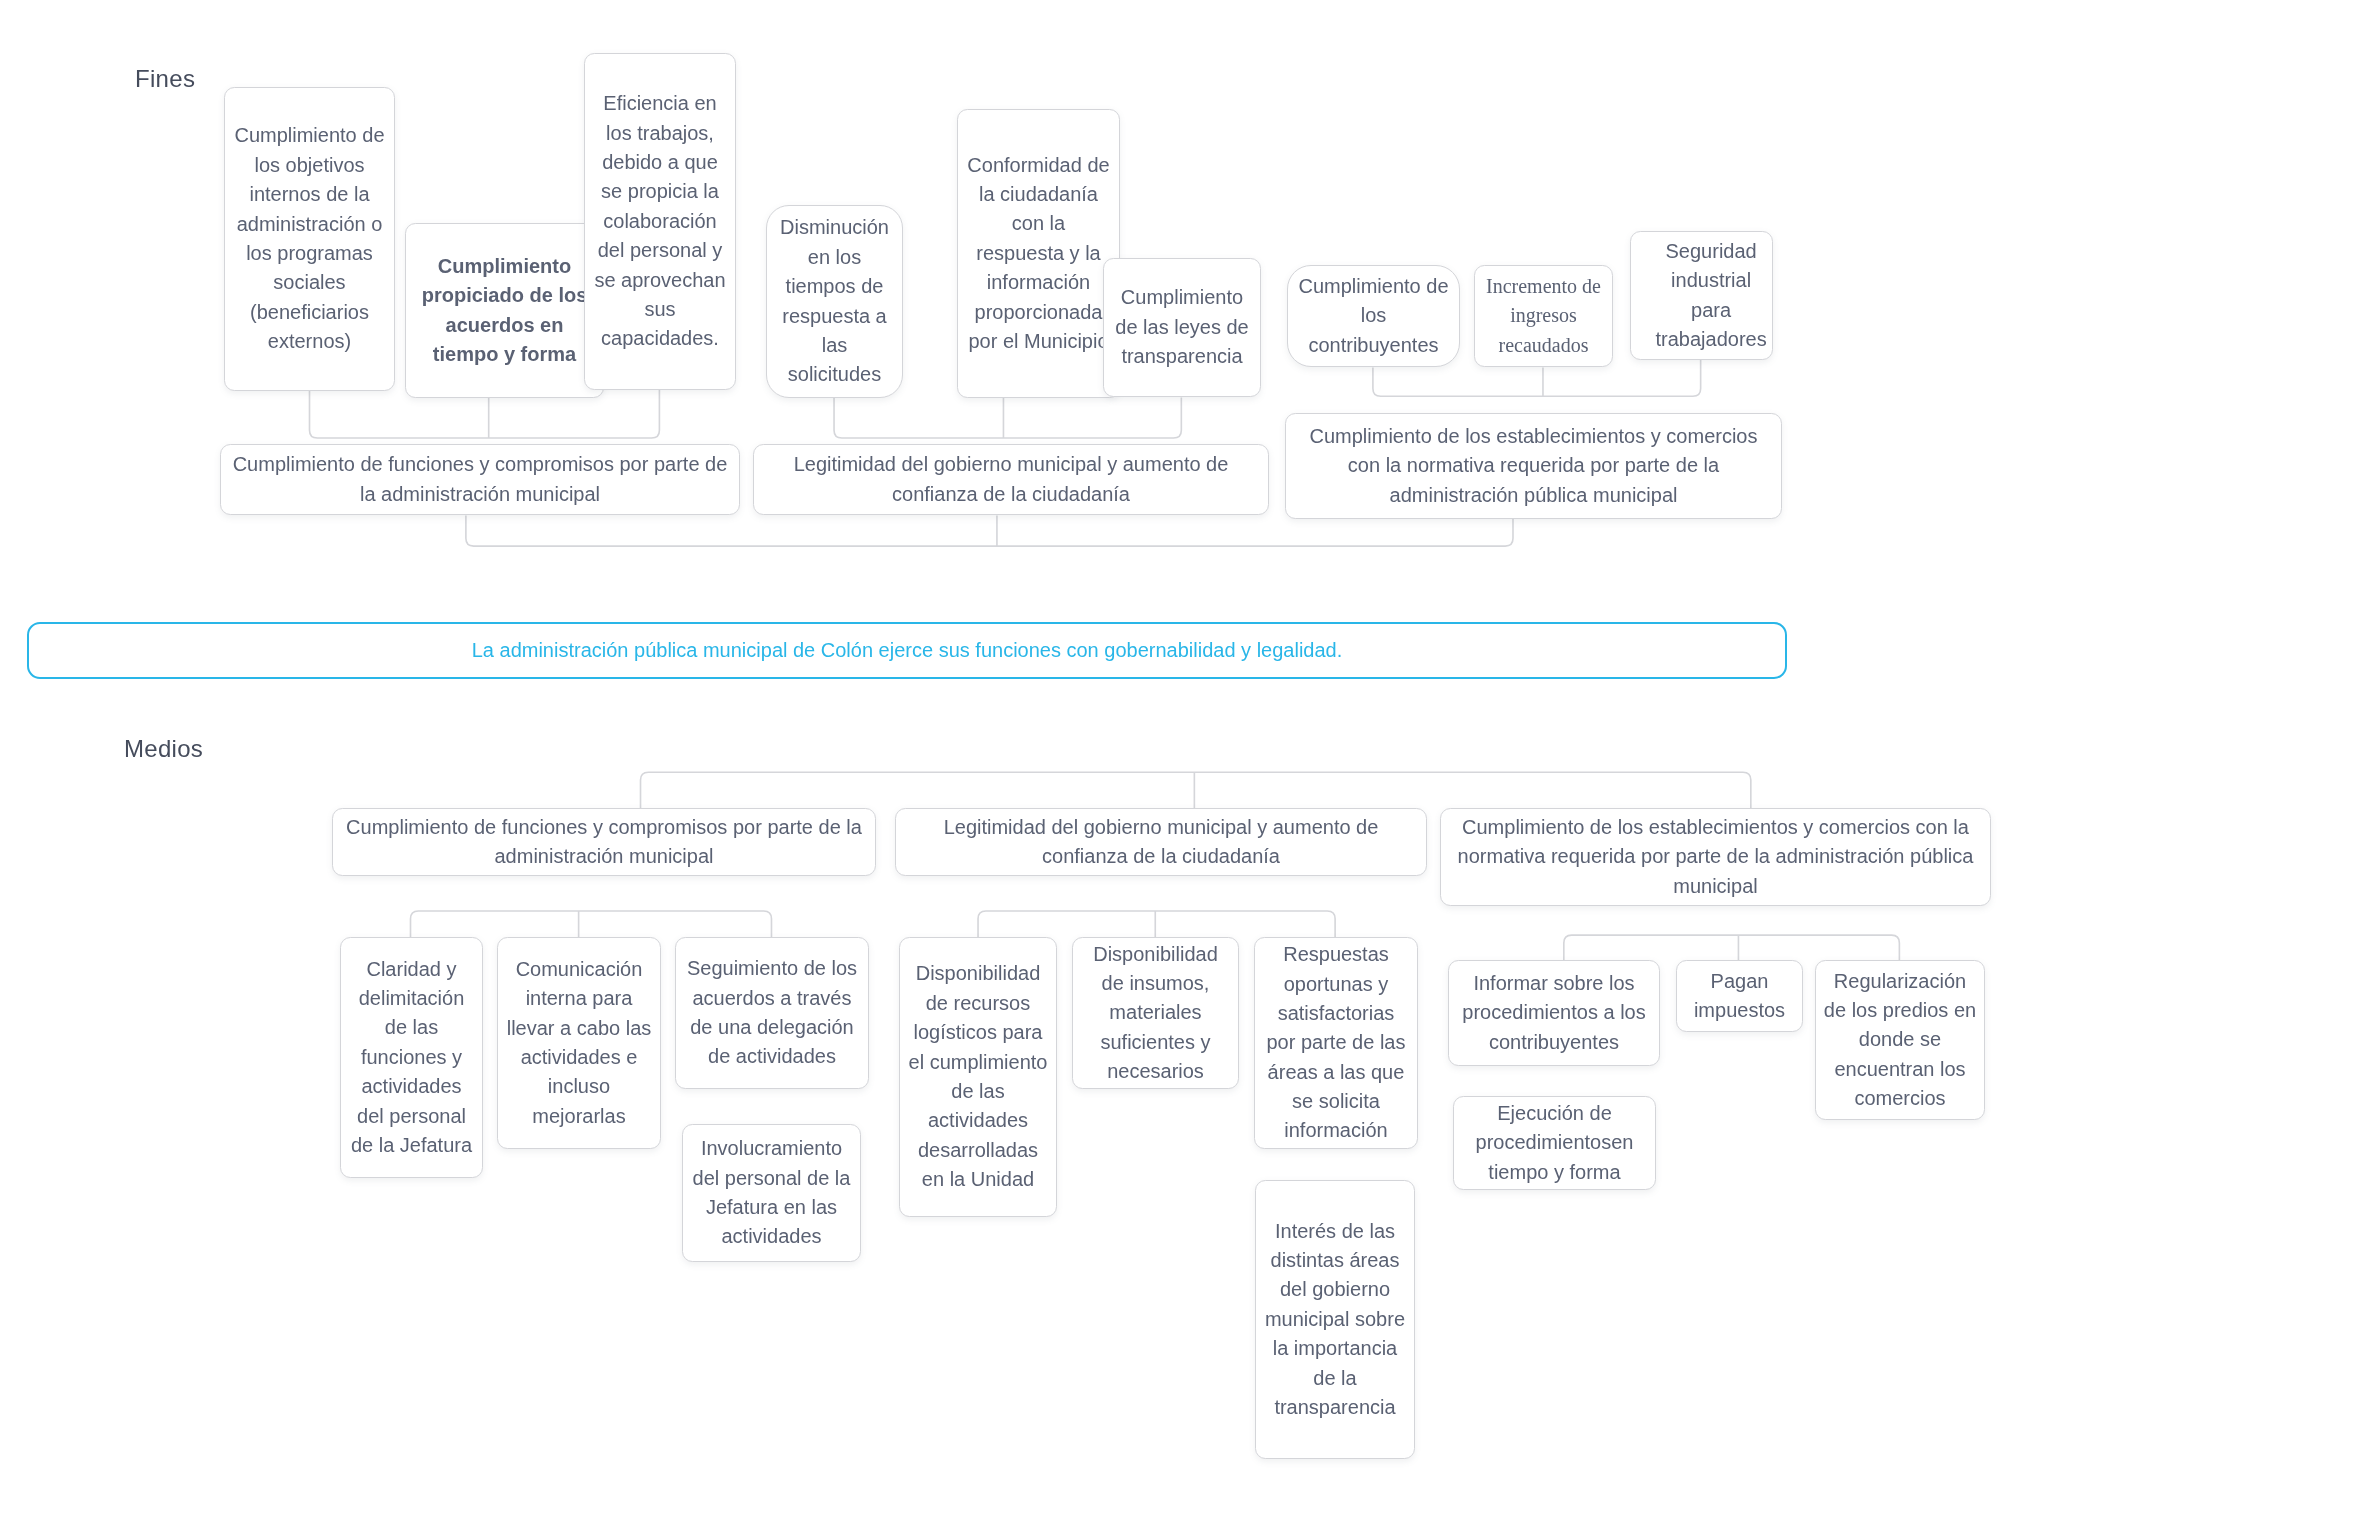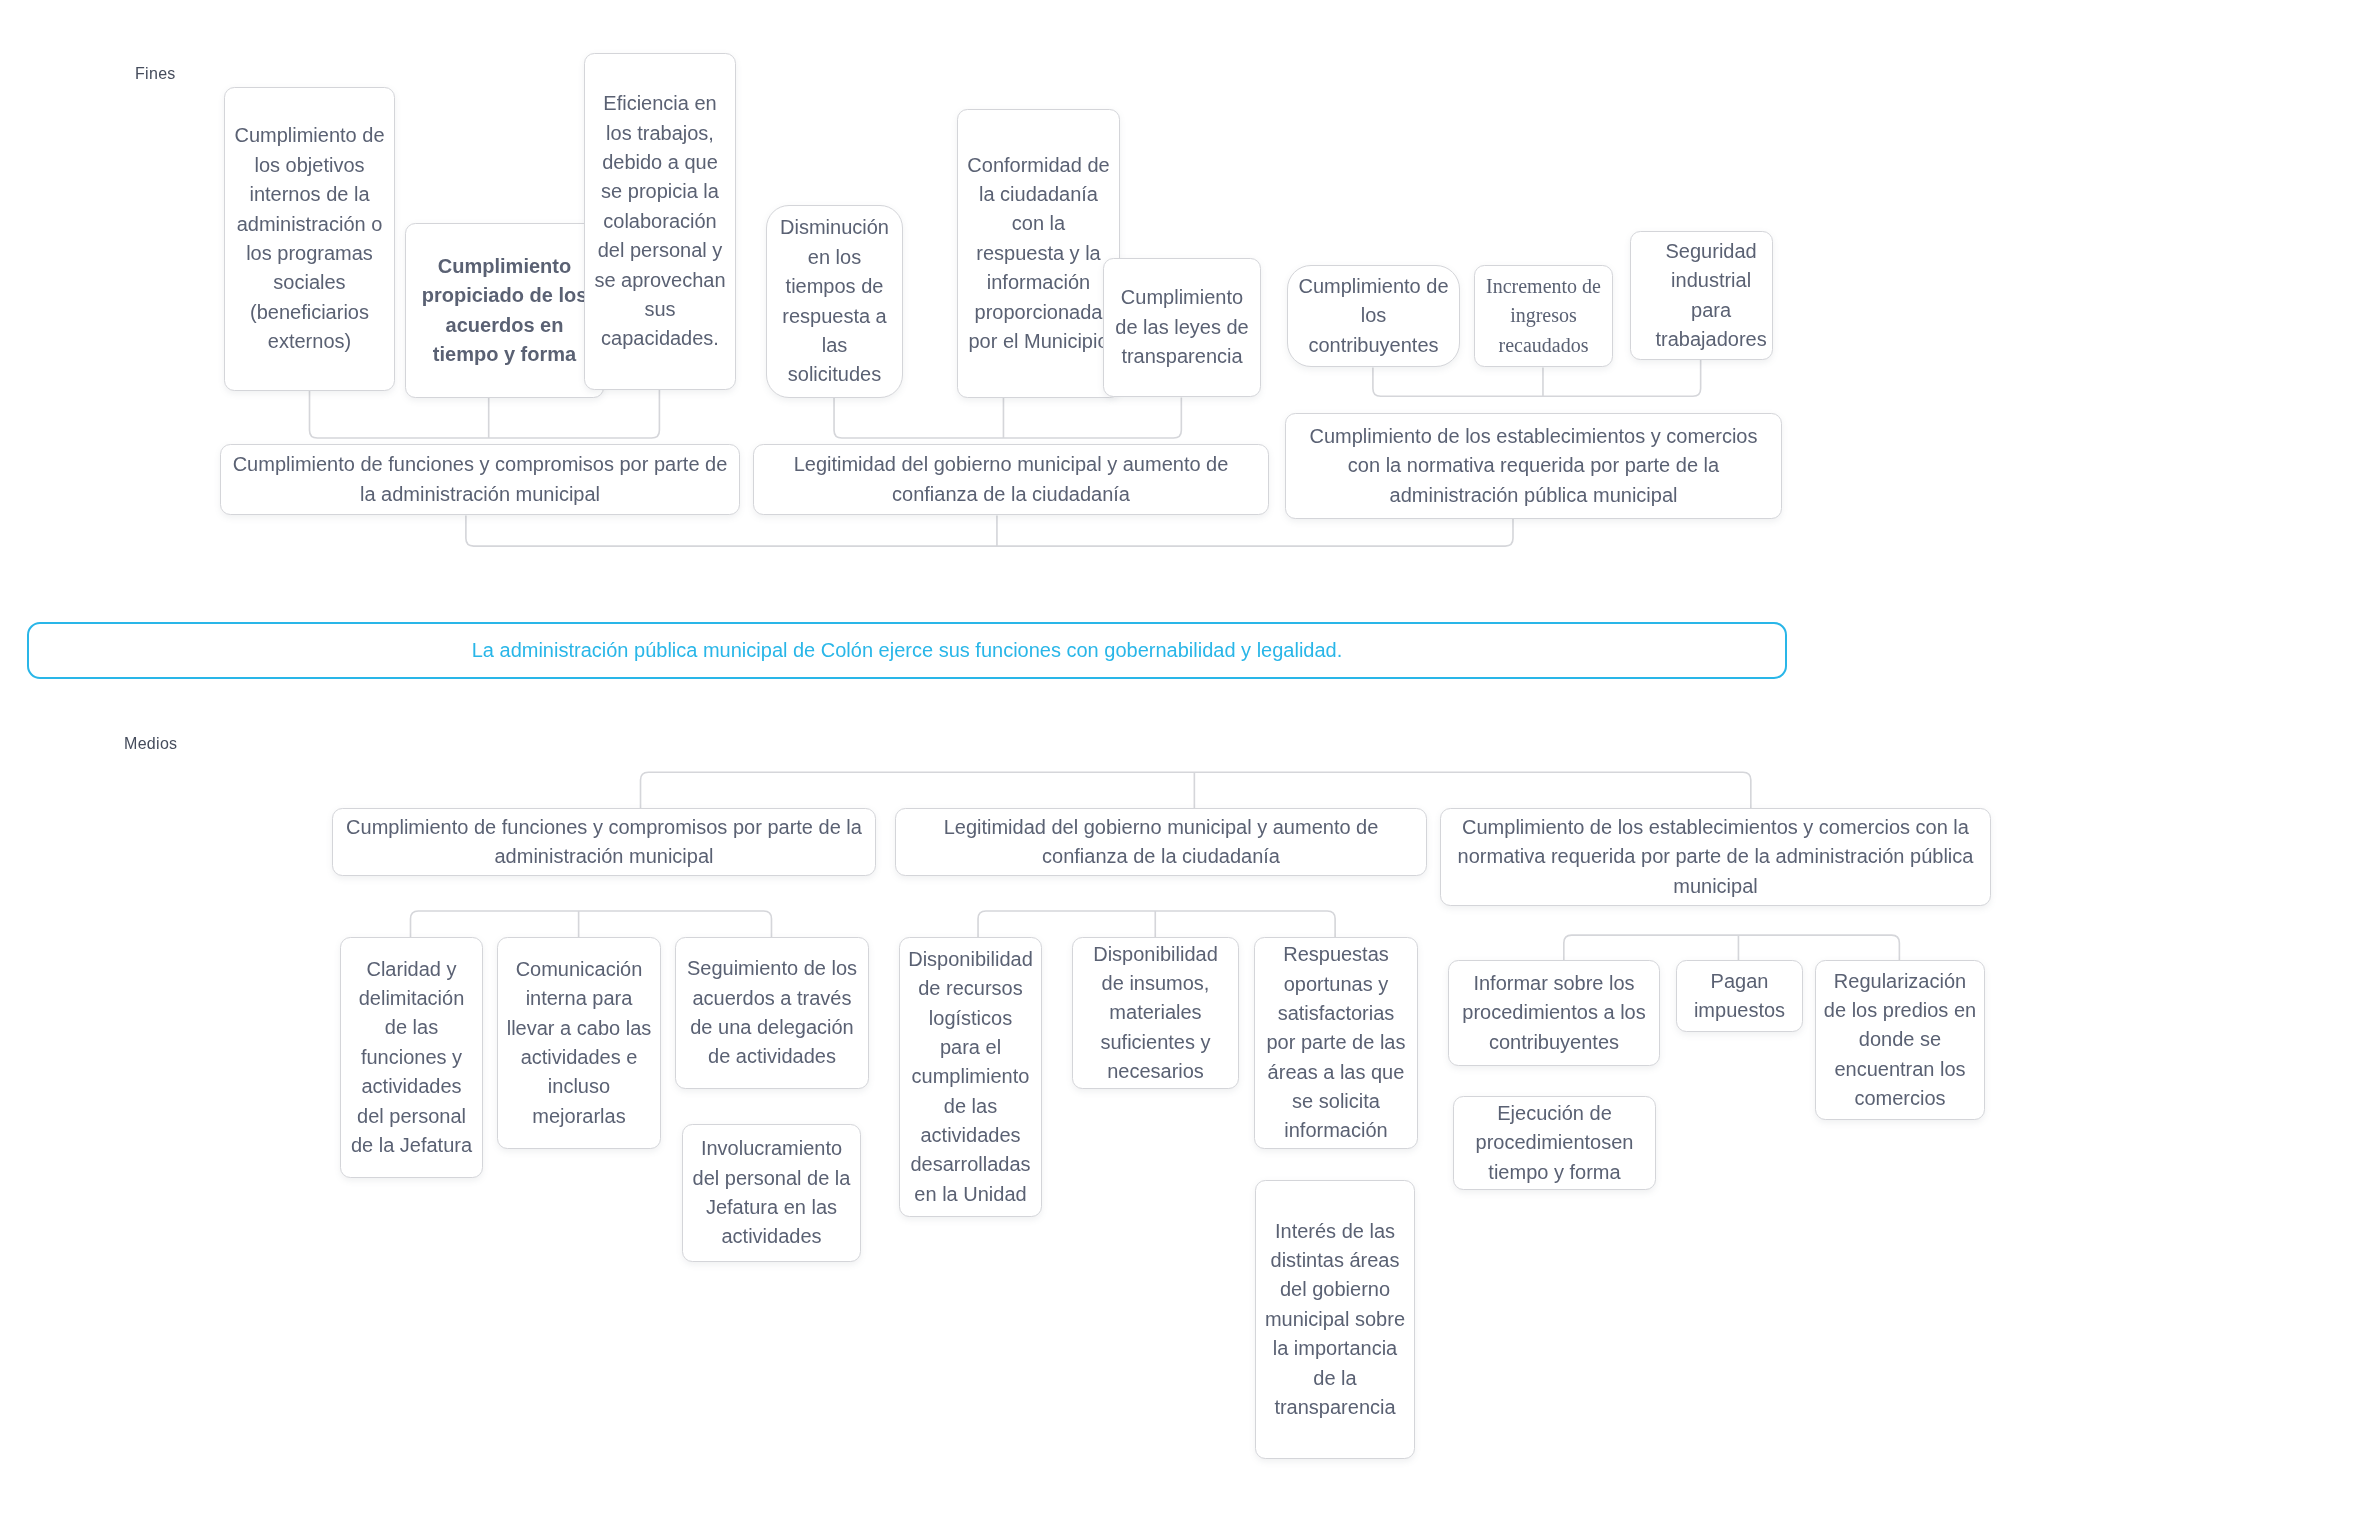--- a/index.html
+++ b/index.html
@@ -16,21 +16,21 @@
     height:1538px;
     background:#ffffff;
     overflow:hidden;
   }
   #connector-layer{
     position:absolute;left:0;top:0;width:2377px;height:1538px;
     pointer-events:none;
   }
   .section-label{
     position:absolute;
-    font-size:16px;
+    font-size:24px;
     color:#454c5c;
     letter-spacing:0.3px;
   }
   .node{
     position:absolute;
     box-sizing:border-box;
     background:#ffffff;
     border:1.3px solid var(--node-border,#d4d5d9);
     border-radius:10.4px;
     display:flex;
@@ -88,21 +88,21 @@
 
   <div class="node goal" style="left:27px;top:622px;width:1760px;height:57px;">La administración pública municipal de Colón ejerce sus funciones con gobernabilidad y legalidad.</div>
 
   <div class="node" style="left:332px;top:808px;width:544px;height:68px;">Cumplimiento de funciones y compromisos por parte de la administración municipal</div>
   <div class="node" style="left:895px;top:808px;width:532px;height:68px;">Legitimidad del gobierno municipal y aumento de confianza de la ciudadanía</div>
   <div class="node" style="left:1440px;top:808px;width:551px;height:98px;">Cumplimiento de los establecimientos y comercios con la normativa requerida por parte de la administración pública municipal</div>
 
   <div class="node" style="left:340px;top:937px;width:143px;height:241px;">Claridad y delimitación de las funciones y actividades del personal de la Jefatura</div>
   <div class="node" style="left:497px;top:937px;width:164px;height:212px;">Comunicación interna para llevar a cabo las actividades e incluso mejorarlas</div>
   <div class="node" style="left:675px;top:937px;width:194px;height:152px;">Seguimiento de los acuerdos a través de una delegación de actividades</div>
-  <div class="node" style="left:899px;top:937px;width:143px;height:280px;">Disponibilidad de recursos logísticos para el cumplimiento de las actividades desarrolladas en la Unidad</div>
+  <div class="node" style="left:899px;top:937px;width:158px;height:280px;">Disponibilidad de recursos logísticos para el cumplimiento de las actividades desarrolladas en la Unidad</div>
   <div class="node" style="left:1072px;top:937px;width:167px;height:152px;">Disponibilidad de insumos, materiales suficientes y necesarios</div>
   <div class="node" style="left:1254px;top:937px;width:164px;height:212px;">Respuestas oportunas y satisfactorias por parte de las áreas a las que se solicita información</div>
   <div class="node" style="left:1448px;top:960px;width:212px;height:106px;">Informar sobre los procedimientos a los contribuyentes</div>
   <div class="node" style="left:1676px;top:960px;width:127px;height:72px;">Pagan impuestos</div>
   <div class="node" style="left:1815px;top:960px;width:170px;height:160px;">Regularización de los predios en donde se encuentran los comercios</div>
 
   <div class="node" style="left:682px;top:1124px;width:179px;height:138px;">Involucramiento del personal de la Jefatura en las actividades</div>
   <div class="node" style="left:1255px;top:1180px;width:160px;height:279px;">Interés de las distintas áreas del gobierno municipal sobre la importancia de la transparencia</div>
   <div class="node" style="left:1453px;top:1096px;width:203px;height:94px;">Ejecución de procedimientosen tiempo y forma</div>
 

